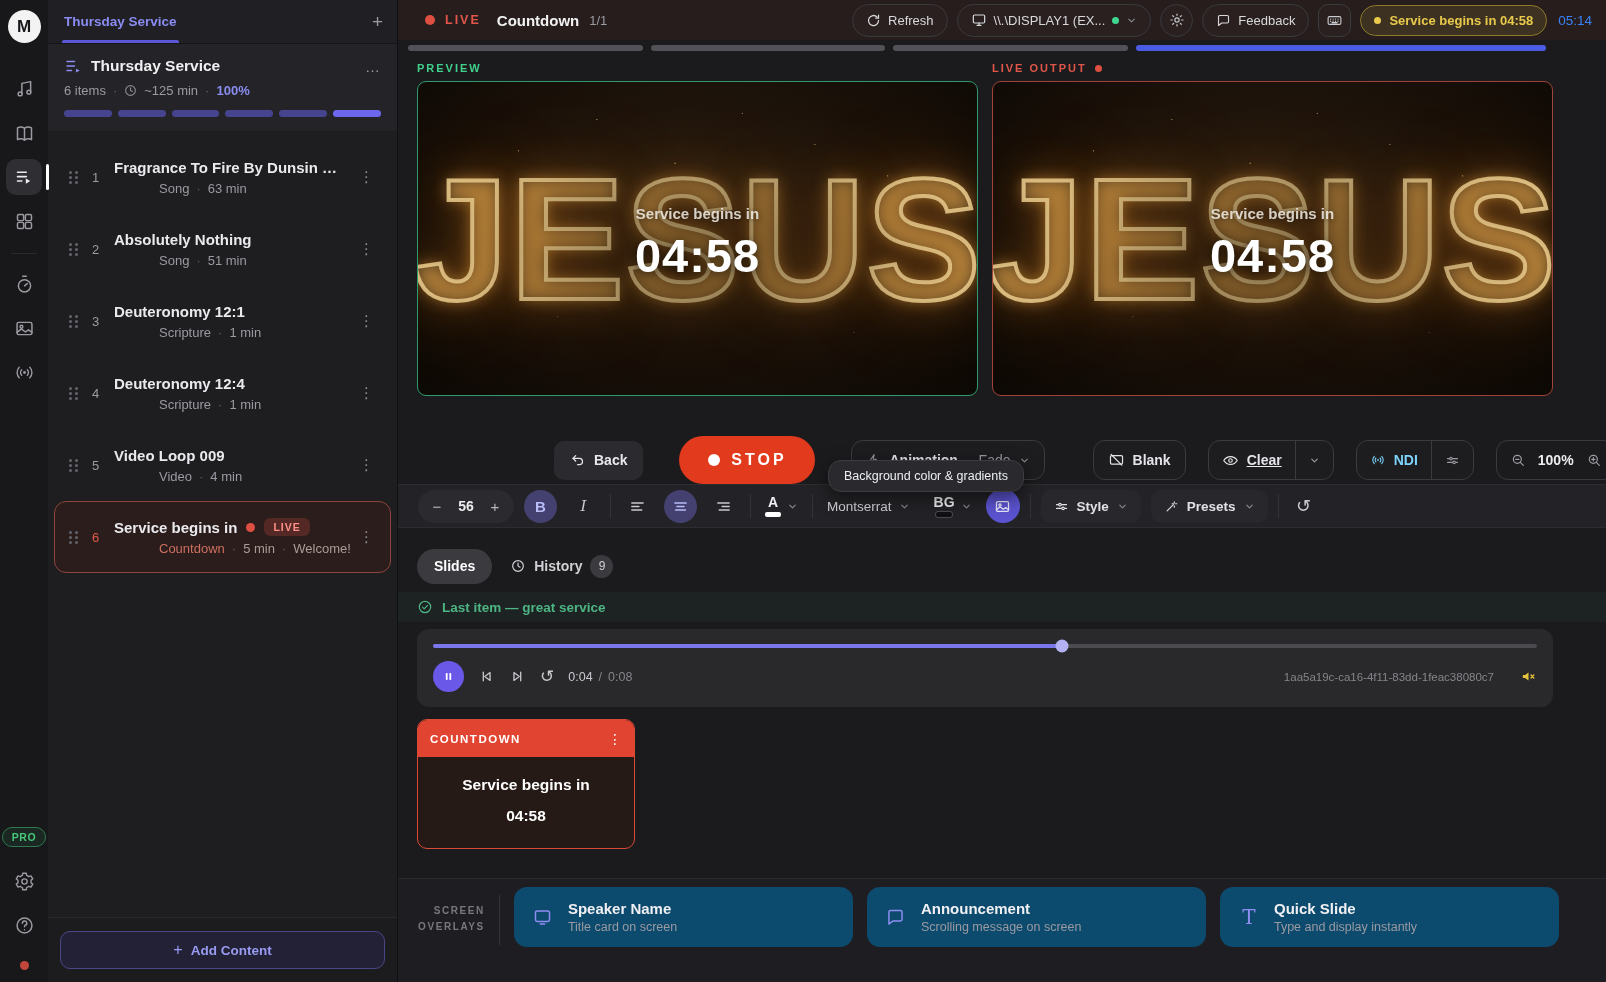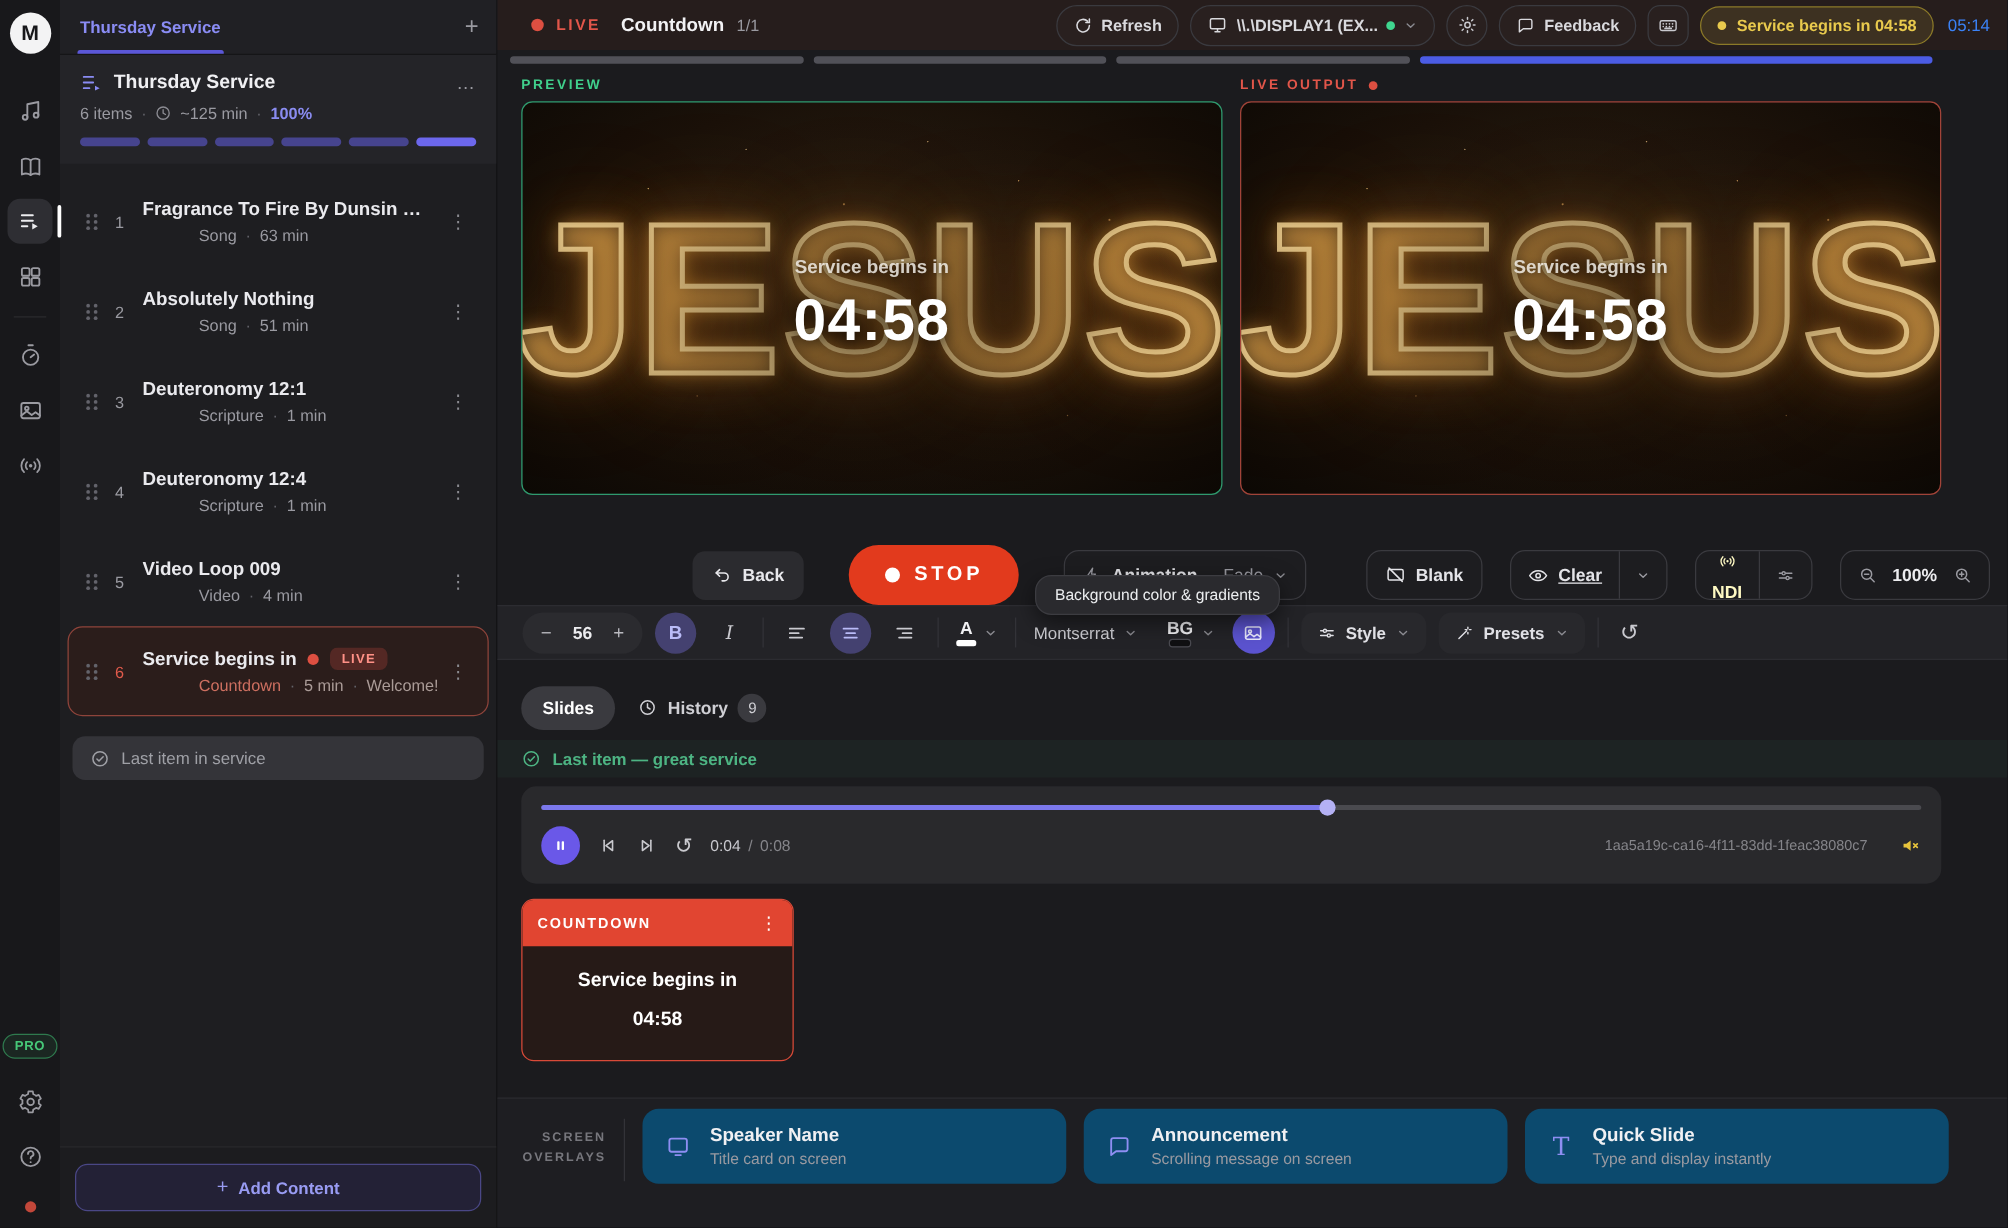--- a/index.html
+++ b/index.html
@@ -59,21 +59,21 @@
   .add-content .plus{font-size:16px;font-weight:normal;}
 
   
   .main{flex:1;background:#1b1b1e;display:flex;flex-direction:column;position:relative;min-width:0;}
   .topbar{height:40px;background:#261d1c;display:flex;align-items:center;padding:0 14px 0 27px;gap:10px;flex:0 0 40px;}
   .tb-livedot{width:10px;height:10px;border-radius:50%;background:#dd4f41;}
   .tb-live{color:#e2564a;font-weight:bold;letter-spacing:2px;font-size:12.5px;margin-right:6px;}
   .tb-title{font-weight:bold;font-size:15px;color:#f2f2f4;}
   .tb-count{color:#9a9aa1;font-size:13px;}
   .tb-right{margin-left:auto;display:flex;align-items:center;gap:9px;}
-  .tb-btn{height:33px;border:1px solid #3a3a3f;border-radius:17px;display:flex;align-items:center;gap:7px;padding:0 13px;color:#d9d9dd;font-weight:bold;font-size:13px;background:rgba(255,255,255,.015);}
+  .tb-btn{height:33px;border:1px solid #3a3a3f;border-radius:17px;display:flex;align-items:center;gap:7px;padding:0 13px;color:#d9d9dd;font-weight:normal;font-size:13px;background:rgba(255,255,255,.015);}
   .tb-iconbtn{width:33px;padding:0;justify-content:center;border-radius:50%;}
   .tb-iconbtn.sq{border-radius:10px;}
   .green-dot{width:7px;height:7px;border-radius:50%;background:#3fd68f;}
   .service-pill{height:31px;border:1px solid #8c7a28;background:rgba(230,200,70,.12);color:#e9ca4d;border-radius:16px;display:flex;align-items:center;gap:8px;padding:0 13px;font-weight:bold;font-size:13px;}
   .yellow-dot{width:7px;height:7px;border-radius:50%;background:#e9ca4d;}
   .tb-clock{color:#3b82f6;font-size:13.5px;margin-left:2px;}
   .chev{color:#8a8a90;}
 
   .segbar{display:flex;gap:8px;margin:5px 60px 5px 10px;flex:0 0 6px;}
   .segbar .seg{flex:1;height:6px;border-radius:3px;background:#515158;}
@@ -374,29 +374,20 @@
               <span class="dot-sep">·</span>
               <span class="meta-rest">5 min</span>
               <span class="dot-sep">·</span>
               <span class="meta-rest">Welcome!</span>
           </div>
         </div>
         <button class="kebab">⋮</button>
       </div>
     </div>
 
-    <div class="pl-lastitem">
-      <span>
-        <svg width="16" height="16" viewBox="0 0 24 24" fill="none" stroke="currentColor" stroke-width="1.8" stroke-linecap="round" stroke-linejoin="round">
-            <circle cx="12" cy="12" r="8.5"></circle>
-            <path d="M8.3 12.3l2.5 2.5 5-5.2"></path>
-          </svg>
-      </span>
-      <span>Last item in service</span>
-    </div>
 
     <div class="pl-fill"></div>
     <div class="pl-footer">
       <button class="add-content">
         <span class="plus">+</span>
         <span>Add Content</span>
       </button>
     </div>
   </section>
 
@@ -547,21 +538,21 @@
           </span>
           <span>Clear</span>
         </span>
         <span class="split-seg">
           <svg width="11" height="11" viewBox="0 0 24 24" fill="none" stroke="currentColor" stroke-width="2.4" stroke-linecap="round" stroke-linejoin="round">
               <path d="M6 9l6 6 6-6"></path>
             </svg>
         </span>
       </button>
       <button class="split-btn" style="margin-left:8px;">
-        <span class="split-seg" style="color:#fef9c3;flex-direction:column;">
+        <span class="split-seg" style="color:#7dd3fc;">
           <span>
             <svg width="16" height="16" viewBox="0 0 24 24" fill="none" stroke="currentColor" stroke-width="1.6" stroke-linecap="round">
                 <circle cx="12" cy="12" r="1.4" fill="currentColor" stroke="none"></circle>
                 <path d="M9 15a4.2 4.2 0 0 1 0-6M15 9a4.2 4.2 0 0 1 0 6M6.5 17.5a7.8 7.8 0 0 1 0-11M17.5 6.5a7.8 7.8 0 0 1 0 11"></path>
               </svg>
           </span>
           <span>NDI</span>
         </span>
         <span class="split-seg">
           <svg width="15" height="15" viewBox="0 0 24 24" fill="none" stroke="currentColor" stroke-width="1.7" stroke-linecap="round">

